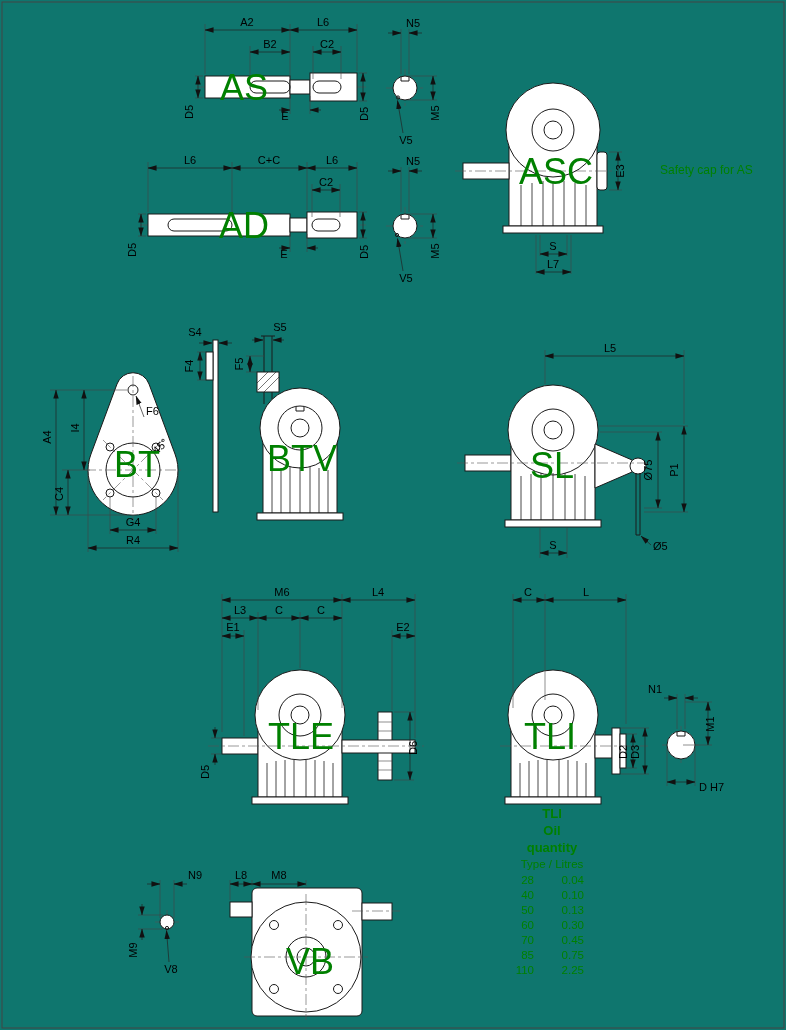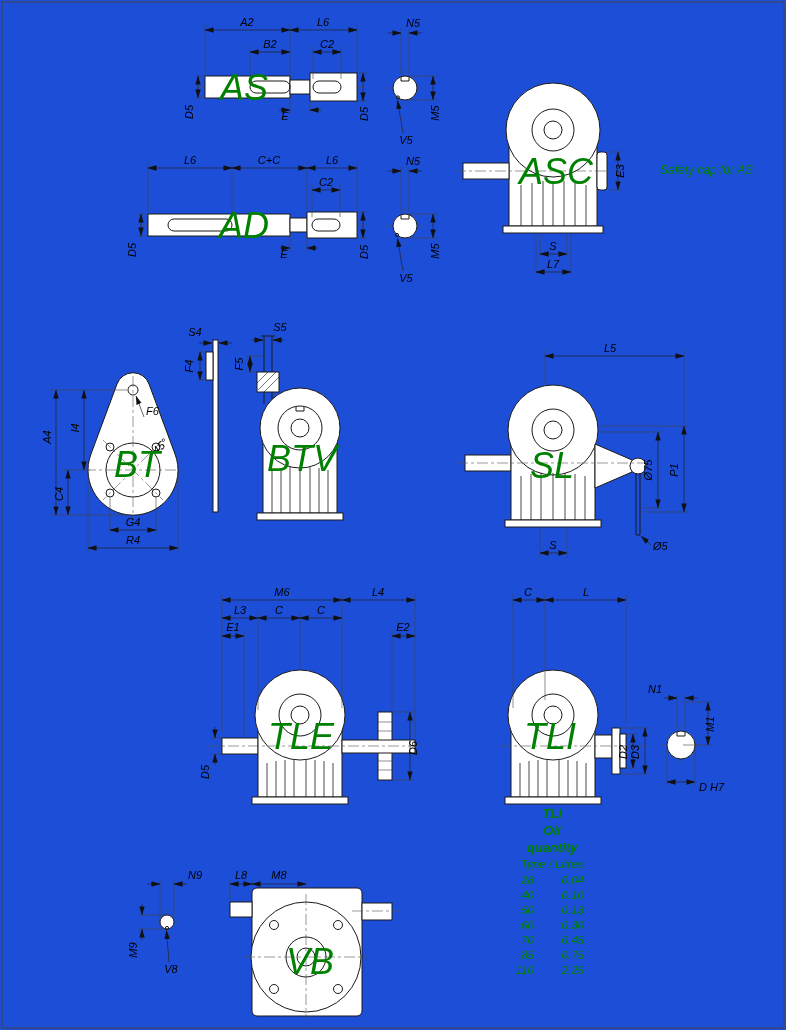--- a/index.html
+++ b/index.html
@@ -1,16 +1,16 @@
 <!DOCTYPE html>
 <html><head>
 <meta charset="utf-8">
 <style>
   html,body{margin:0;padding:0;background:#fff;}
-  .page{position:relative;width:786px;height:1030px;background:#1d4ed8;overflow:hidden;font-style:italic;}
+  .page{position:relative;width:786px;height:1030px;background:#0f766e;overflow:hidden;}
   svg{display:block;}
   svg text{font-family:"Liberation Sans","DejaVu Sans",sans-serif;}
   .dim{font-size:11px;fill:#000;text-anchor:middle;}
   .ttl{font-size:36px;fill:#008000;text-anchor:middle;}
   .note{font-size:12px;fill:#008000;text-anchor:start;}
   .tblb{font-size:13px;font-weight:bold;fill:#008000;text-anchor:middle;}
   .tbl{font-size:11.5px;fill:#008000;text-anchor:middle;}
   .ts{text-anchor:start;}
   .te{text-anchor:end;}
   .ln{stroke:#1a1a1a;stroke-width:1;fill:none;}

